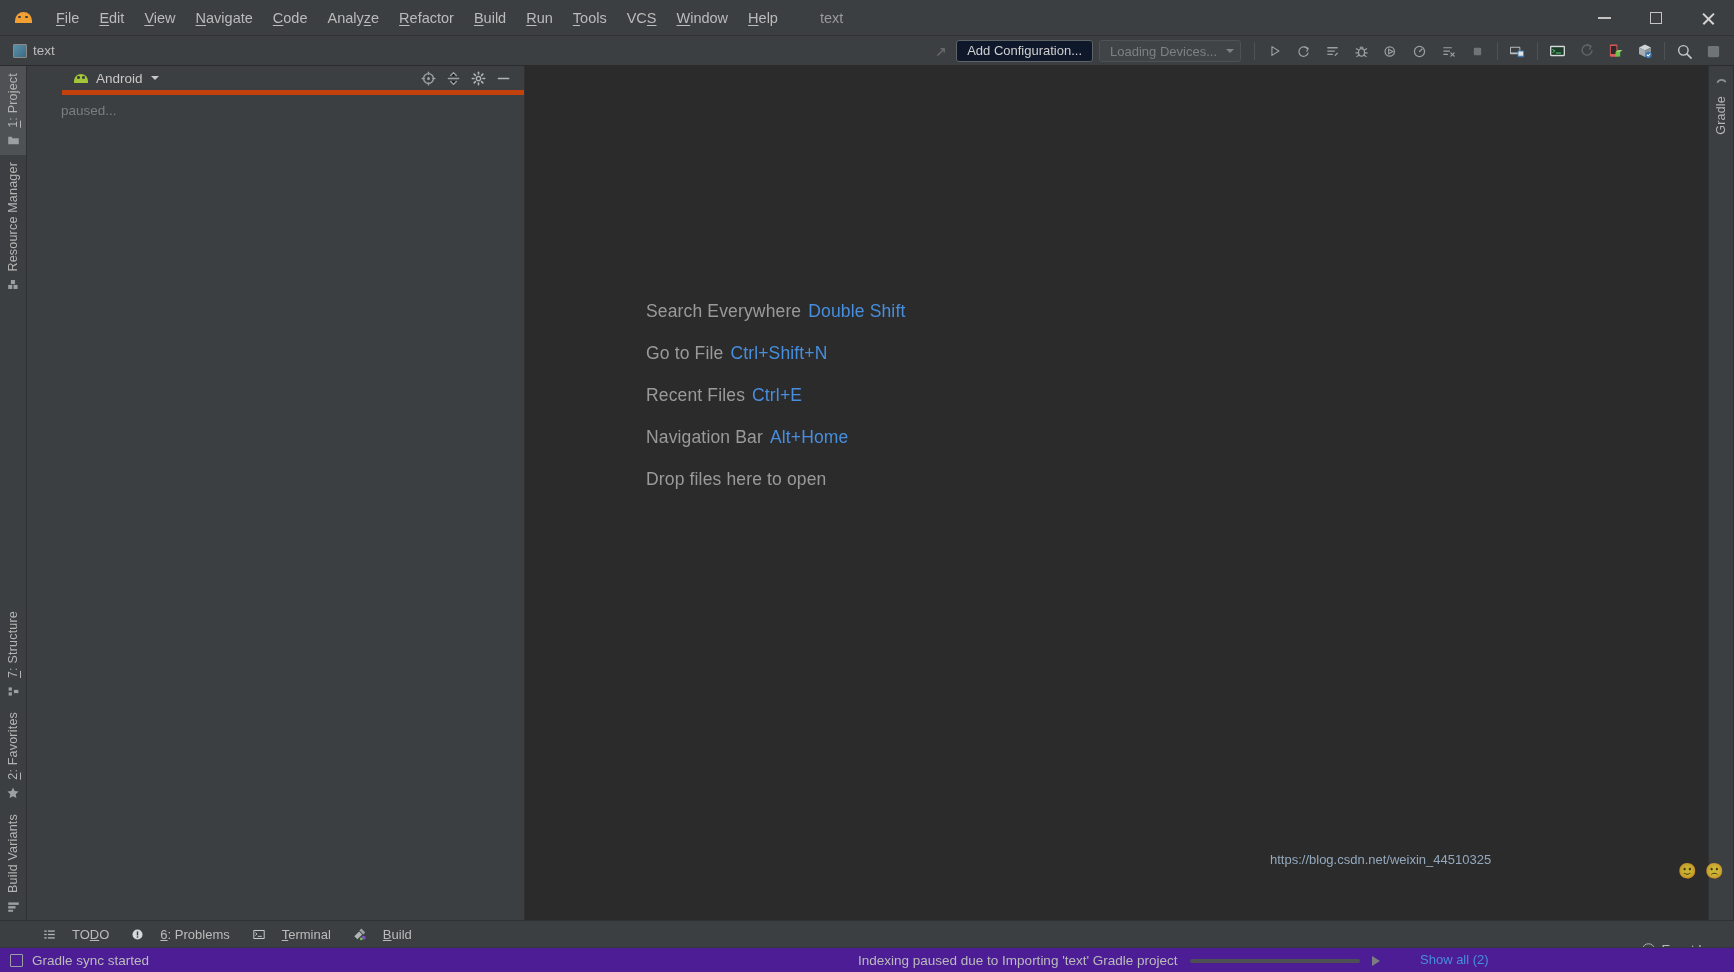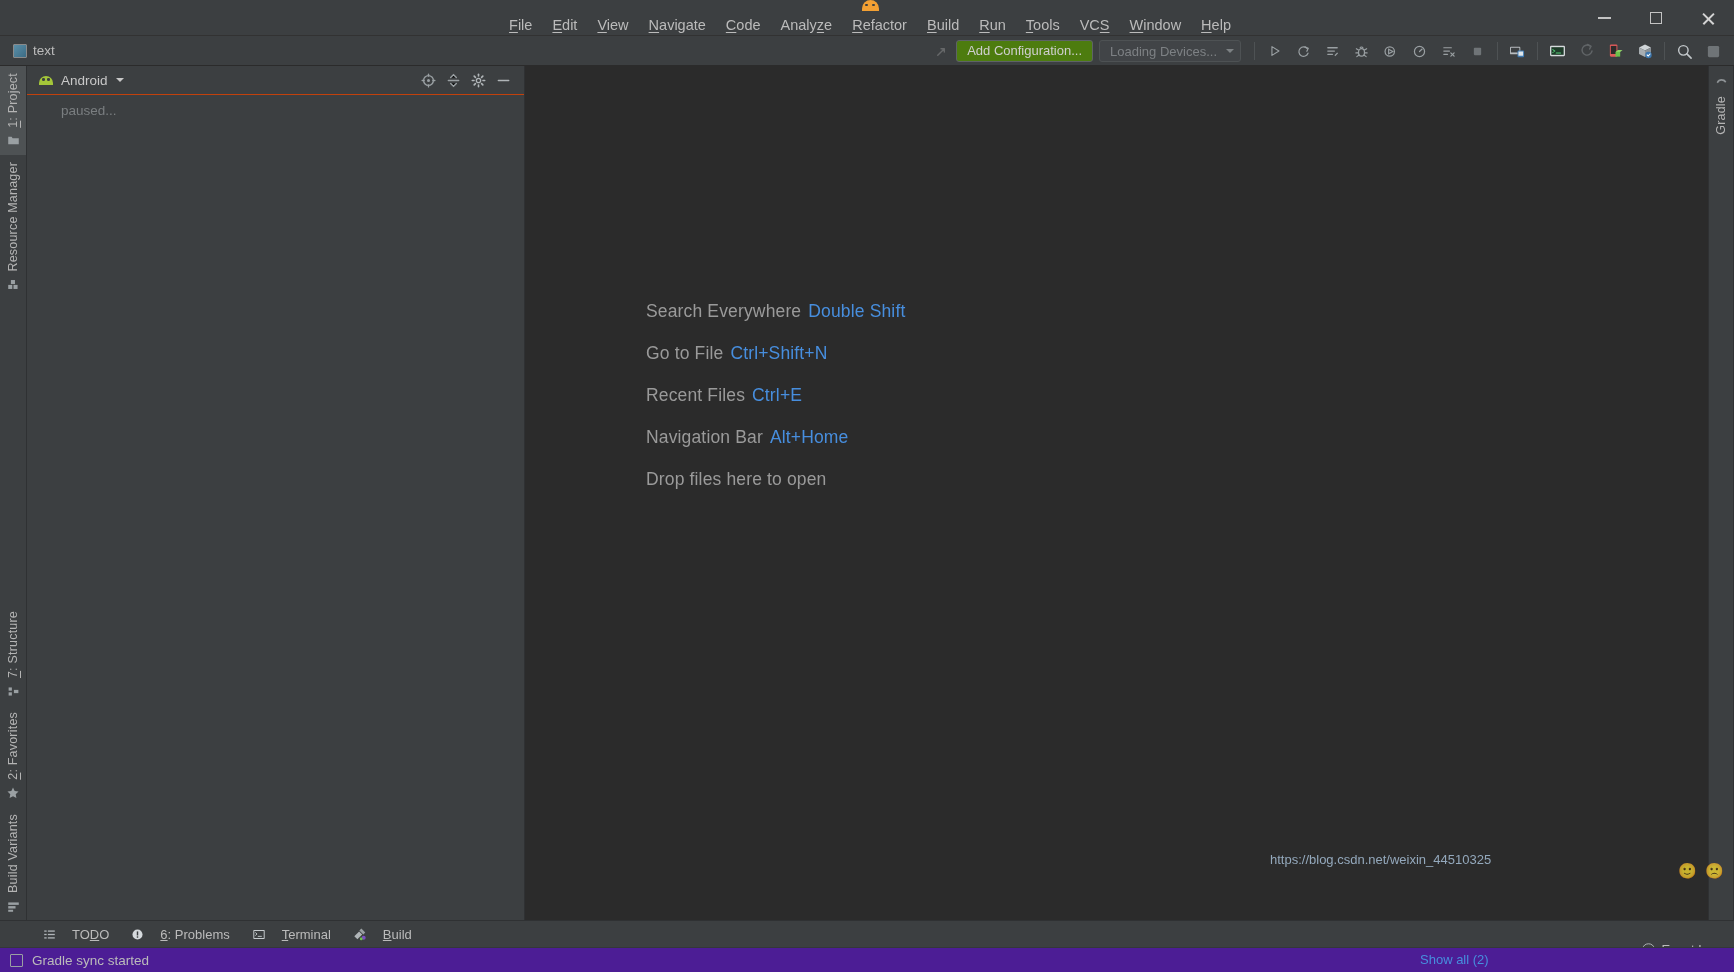--- a/index.html
+++ b/index.html
@@ -17,21 +17,20 @@
     display: flex; flex-direction: column;
   }
 
   
   .menubar {
     height: 36px; min-height: 36px;
     background: #3c3f41;
     display: flex; align-items: center;
     position: relative;
     border-bottom: 1px solid #323232;
-    flex-direction: column;
   }
   .app-logo {
     width: 34px; height: 34px;
     display: flex; align-items: center; justify-content: center;
     margin-left: 6px;
   }
   .android-head {
     position: relative;
     width: 17px; height: 11px;
     background: #a4c639;
@@ -102,21 +101,21 @@
   .tb-icon {
     width: 29px; height: 24px;
     display: flex; align-items: center; justify-content: center;
     color: #8a8e91;
   }
   .tb-icon.dim { opacity: .45; }
   .tb-icon svg { display: block; }
   .btn-cfg {
     height: 22px; padding: 0 10px;
     border: 1px solid #5e6366; border-radius: 3px;
-    background: #4d7c0f; color: #cfcfcf;
+    background: #0f172a; color: #cfcfcf;
     font-size: 13px; line-height: 20px;
     display: flex; align-items: center;
     white-space: nowrap; margin-right: 6px;
   }
   .btn-dev {
     height: 22px; padding: 0 6px 0 10px;
     border: 1px solid #4e5254; border-radius: 3px;
     background: #414447; color: #7d8184;
     font-size: 13px; display: flex; align-items: center; gap: 9px;
     white-space: nowrap; margin-right: 8px;
@@ -159,21 +158,22 @@
   .toolwin {
     width: 498px; min-width: 498px;
     background: #3c3f41;
     display: flex; flex-direction: column;
     border-right: 1px solid #2f3133;
   }
   .tw-head {
     height: 29px; min-height: 29px;
     display: flex; align-items: center;
     padding: 0 10px 0 12px;
-    border-bottom: 1px solid #c2410c;
+    border-bottom: 5px solid #c2410c;
+    margin-left: 35px;
   }
   .tw-title {
     display: flex; align-items: center; gap: 8px;
     font-size: 13.5px; color: #c8c8c8;
   }
   .tw-actions { margin-left: auto; display: flex; align-items: center; gap: 3px; }
   .tw-act {
     width: 22px; height: 20px; display: flex; align-items: center; justify-content: center;
     color: #9aa0a3;
   }
@@ -647,20 +647,25 @@
         <span>Event Log</span>
       </div>
     </div>
   </div>
 
   <div class="status-bar">
     <div class="sb-left">
       <span class="sq-ico"></span>
       <span class="sb-text">Gradle sync started</span>
     </div>
+    <div class="sb-center">
+      <span class="sb-text">Indexing paused due to Importing 'text' Gradle project</span>
+      <span class="progress-track"><span class="progress-fill" id="pfill" style="width: 60%;"></span></span>
+      <span class="pbtn-stop"></span>
+    </div>
     <div class="show-all">Show all (2)</div>
   </div>
 
   <div class="watermark">https://blog.csdn.net/weixin_44510325</div>
   <div class="emoji-row">
     <span>🙂</span>
     <span>🙁</span>
   </div>
 </div>
 

